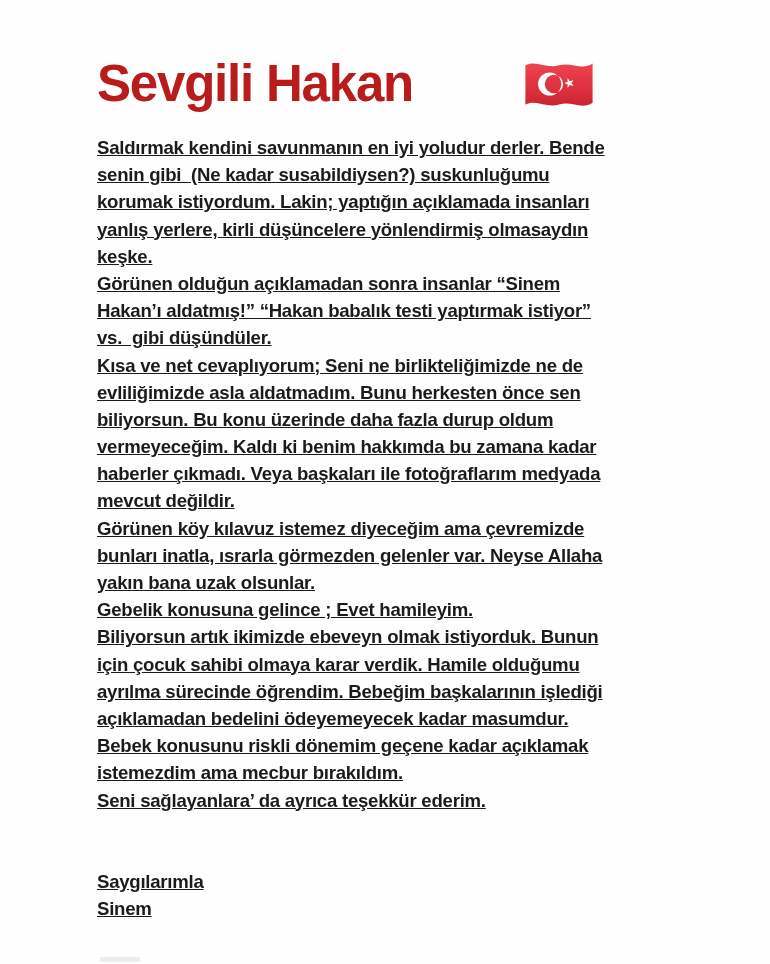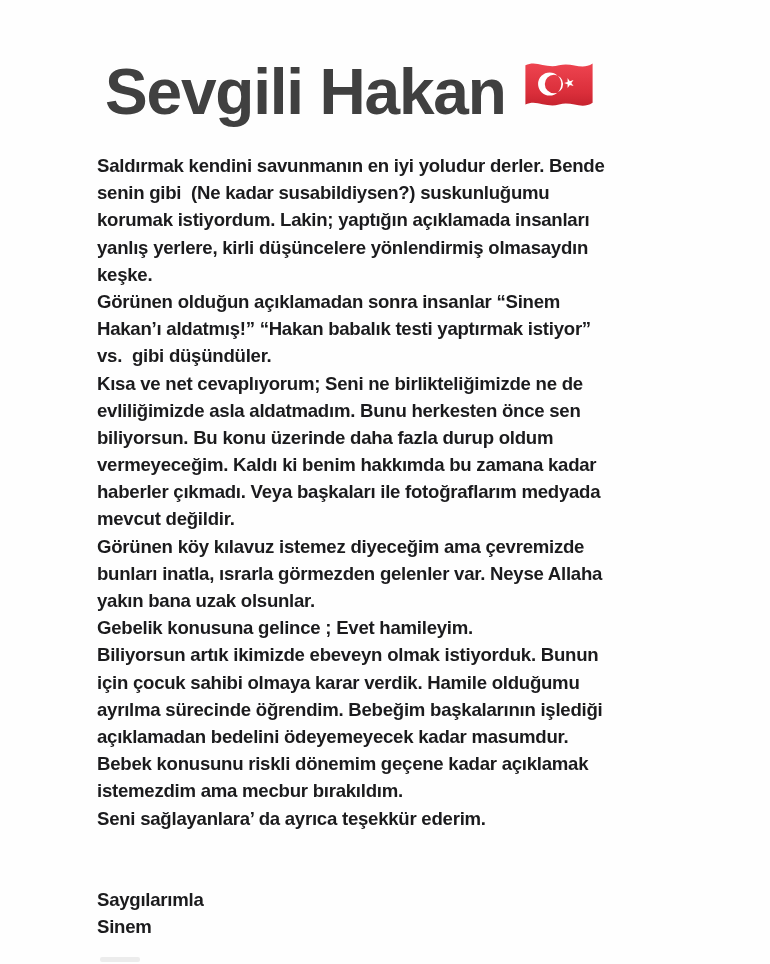--- a/index.html
+++ b/index.html
@@ -21,47 +21,48 @@
     color: #1b1b1d;
   }
   .title-row {
     position: absolute;
     left: 97px;
     top: 56px;
     width: 620px;
     height: 56px;
   }
   .page-title {
-    margin: 8px;
+    margin: 0;
     display: inline-block;
-    font-size: 64px;
+    font-size: 51px;
     line-height: 56px;
     font-weight: 700;
     letter-spacing: -1.2px;
-    color: #404040;
+    color: #b91c1c;
     white-space: pre;
   }
   .flag-icon {
     position: absolute;
     left: 420px;
     top: 0px;
     width: 84px;
     height: 56px;
     display: inline-block;
   }
   .flag-icon svg {
     width: 84px;
     height: 56px;
     display: block;
   }
   .letter-body {
     position: absolute;
     left: 97px;
-    top: 152px;
+    top: 134px;
     width: 620px;
+    text-decoration: underline;
   }
   .letter-line {
     height: 27.2px;
     font-size: 18.6px;
     line-height: 27.2px;
     font-weight: 700;
     letter-spacing: -0.25px;
     white-space: pre;
     color: #1b1b1d;
   }

